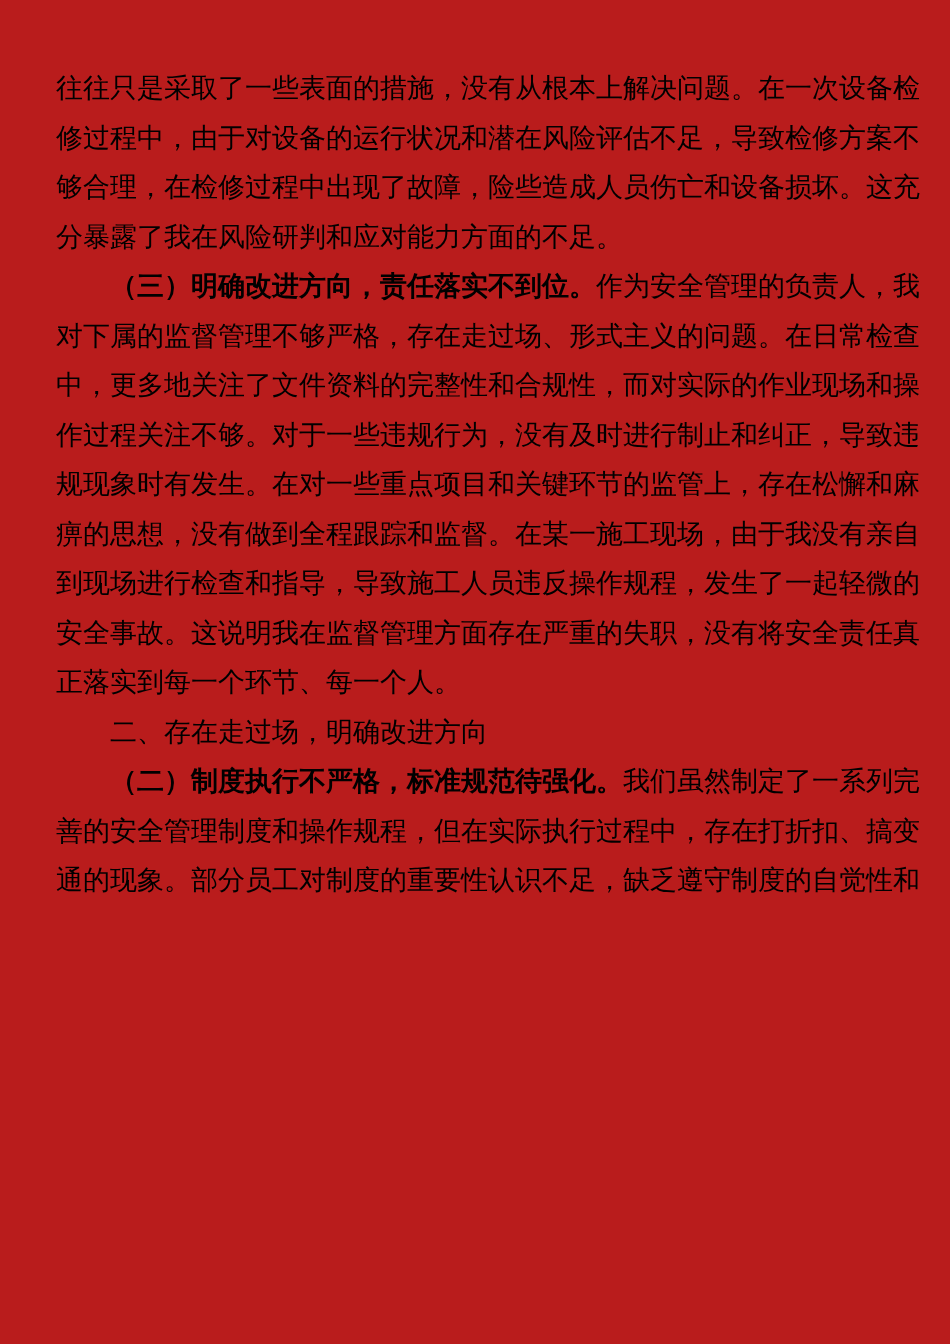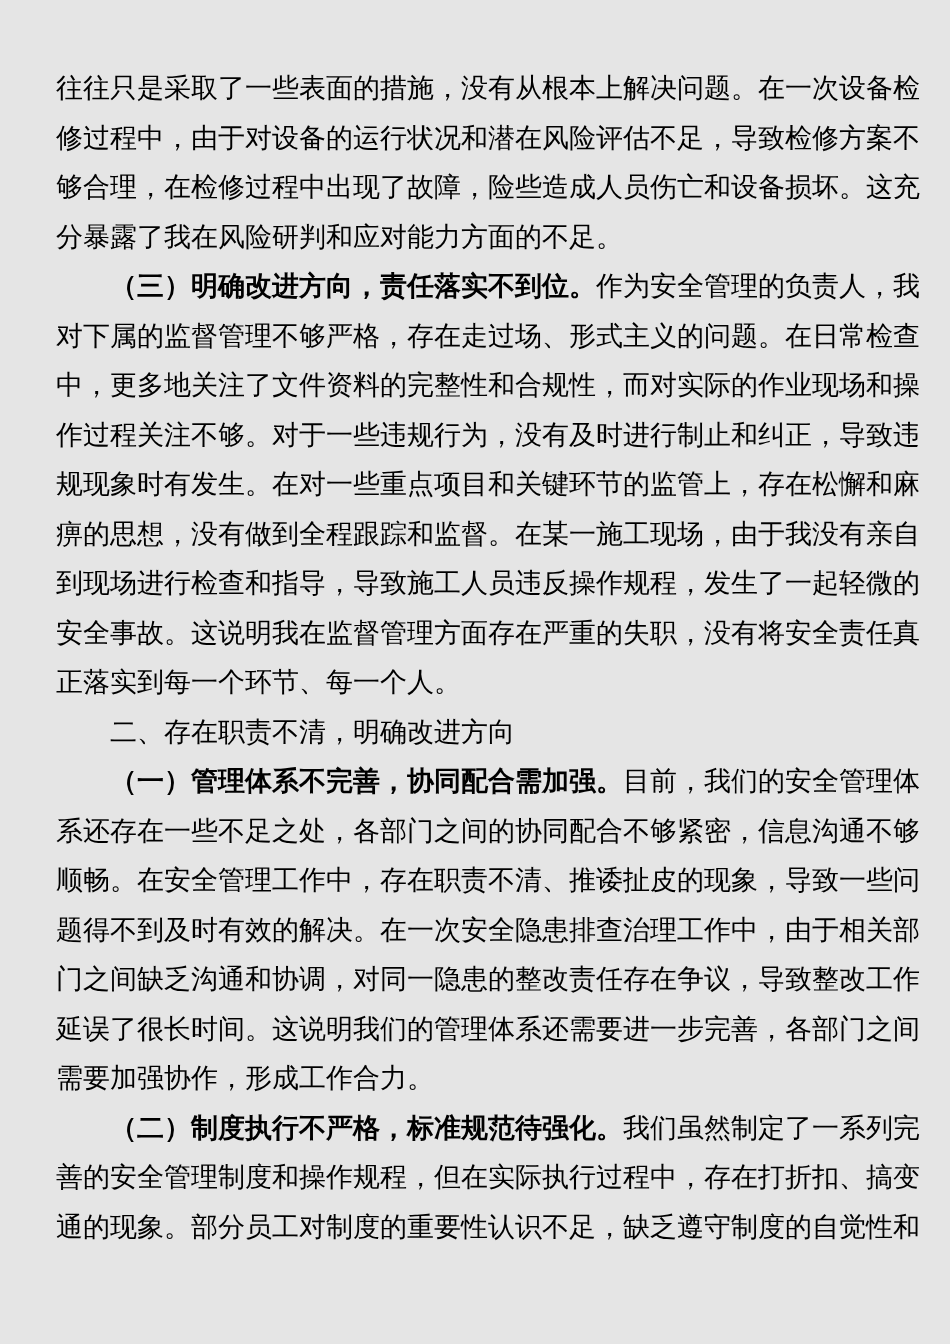--- a/index.html
+++ b/index.html
@@ -4,21 +4,21 @@
 <style>
   html, body {
     margin: 0;
     padding: 0;
     background: #ffffff;
   }
   .page {
     position: relative;
     width: 950px;
     height: 1344px;
-    background: #e5e5e5;
+    background: #b91c1c;
     color: #000000;
     font-family: "Liberation Sans", sans-serif;
     overflow: hidden;
   }
   .content {
     position: absolute;
     left: 56px;
     top: 64px;
     width: 864px;
   }
@@ -43,20 +43,19 @@
 </head>
 <body>
 
 <div class="page">
   <div class="content">
 
     <p class="para"><span class="lead"></span><span>往往只是采取了一些表面的措施，没有从根本上解决问题。在一次设备检修过程中，由于对设备的运行状况和潜在风险评估不足，导致检修方案不够合理，在检修过程中出现了故障，险些造成人员伤亡和设备损坏。这充分暴露了我在风险研判和应对能力方面的不足。</span></p>
 
     <p class="para indent"><span class="lead">（三）明确改进方向，责任落实不到位。</span><span>作为安全管理的负责人，我对下属的监督管理不够严格，存在走过场、形式主义的问题。在日常检查中，更多地关注了文件资料的完整性和合规性，而对实际的作业现场和操作过程关注不够。对于一些违规行为，没有及时进行制止和纠正，导致违规现象时有发生。在对一些重点项目和关键环节的监管上，存在松懈和麻痹的思想，没有做到全程跟踪和监督。在某一施工现场，由于我没有亲自到现场进行检查和指导，导致施工人员违反操作规程，发生了一起轻微的安全事故。这说明我在监督管理方面存在严重的失职，没有将安全责任真正落实到每一个环节、每一个人。</span></p>
 
-    <p class="para indent"><span class="lead"></span><span>二、存在职责不清，明确改进方向</span></p>
+    <p class="para indent"><span class="lead"></span><span>二、存在走过场，明确改进方向</span></p>
 
-    <p class="para indent"><span class="lead">（一）管理体系不完善，协同配合需加强。</span><span>目前，我们的安全管理体系还存在一些不足之处，各部门之间的协同配合不够紧密，信息沟通不够顺畅。在安全管理工作中，存在职责不清、推诿扯皮的现象，导致一些问题得不到及时有效的解决。在一次安全隐患排查治理工作中，由于相关部门之间缺乏沟通和协调，对同一隐患的整改责任存在争议，导致整改工作延误了很长时间。这说明我们的管理体系还需要进一步完善，各部门之间需要加强协作，形成工作合力。</span></p>
 
     <p class="para indent"><span class="lead">（二）制度执行不严格，标准规范待强化。</span><span>我们虽然制定了一系列完善的安全管理制度和操作规程，但在实际执行过程中，存在打折扣、搞变通的现象。部分员工对制度的重要性认识不足，缺乏遵守制度的自觉性和</span></p>
 
   </div>
 </div>
 
 </body></html>

